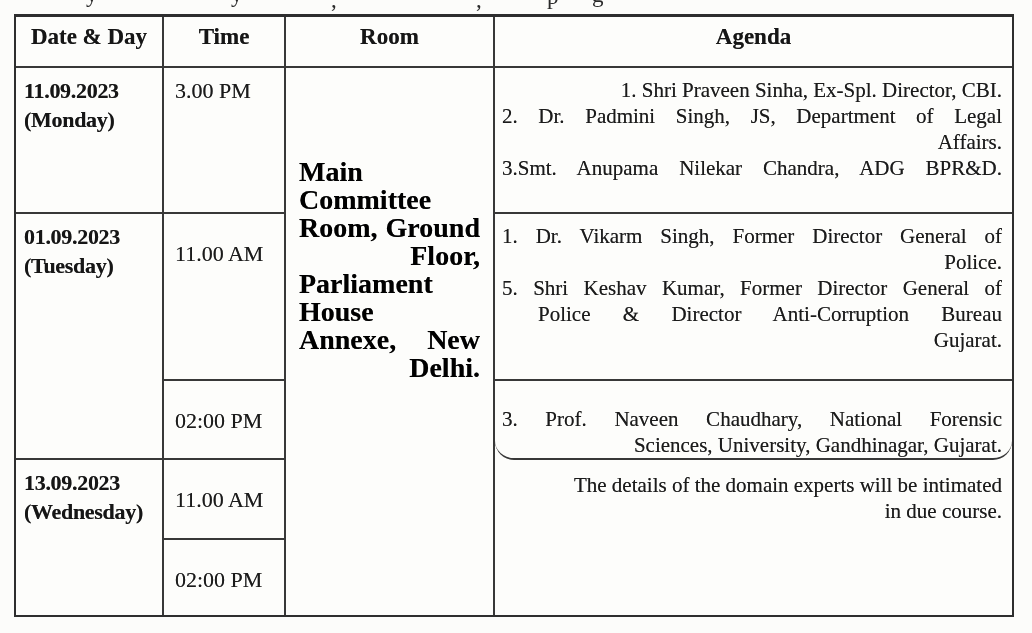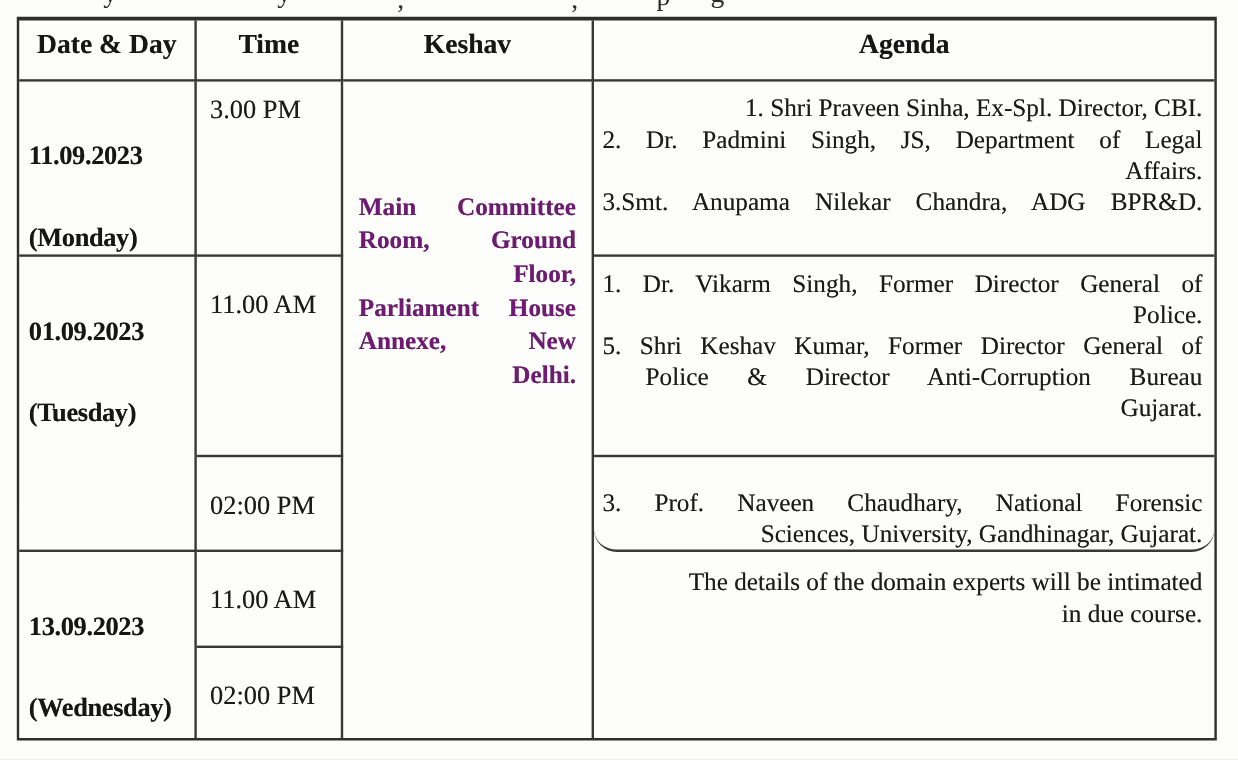--- a/index.html
+++ b/index.html
@@ -42,28 +42,28 @@
   .nb{border-bottom:none}
 
   .head{
     font-weight:bold;font-size:23px;
     text-align:center;padding-top:7px;color:#161616;
   }
   .date{
     font-weight:bold;font-size:22px;line-height:29px;
     padding:8px 2px 0 8px;color:#161616;white-space:nowrap;
   }
-  .date .dline{letter-spacing:-0.3px;margin-top:39px;}
+  .date .dline{letter-spacing:-0.3px;}
   .time{
     font-size:22px;padding:27px 4px 0 11px;white-space:nowrap;
   }
   .time.pt-sm{padding-top:10px;}
   .venue{
-    font-weight:bold;font-size:21px;line-height:28px;
-    padding:90px 13px 0 13px;color:#701a75;
+    font-weight:bold;font-size:28px;line-height:28px;
+    padding:90px 13px 0 13px;color:#000000;
   }
   .agenda{
     font-size:21px;line-height:26px;
     padding:9px 10px 0 7px;
   }
   .agenda.pt-lg{padding-top:25px;border-radius:19px;}
   .agenda.pt-md{padding-top:12px;}
   .ln{text-align:right;}
   .jst{text-align:justify;text-align-last:justify;}
   .ind-sm{padding-left:14px;}
@@ -85,21 +85,21 @@
 
   <div class="tbl">
 
     <div class="cell head c1 r1">
       <span>Date &amp; Day</span>
     </div>
     <div class="cell head c2 r1">
       <span>Time</span>
     </div>
     <div class="cell head c3 r1">
-      <span>Keshav</span>
+      <span>Room</span>
     </div>
     <div class="cell head c4 r1">
       <span>Agenda</span>
     </div>
 
     <div class="cell date c1 r2">
       <div class="dline">11.09.2023</div>
       <div class="dline">(Monday)</div>
     </div>
     <div class="cell date c1 r3s2">

